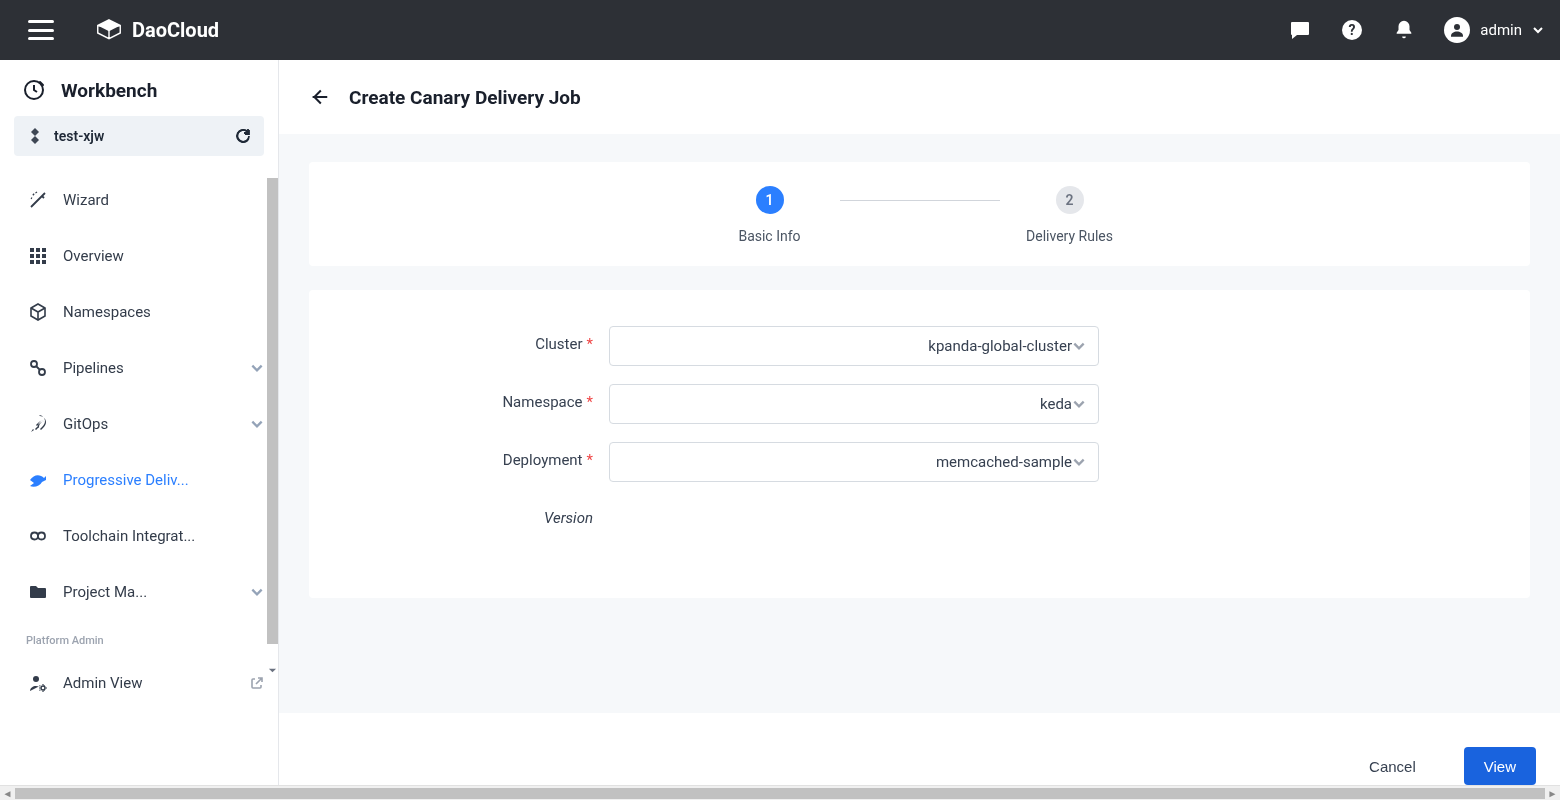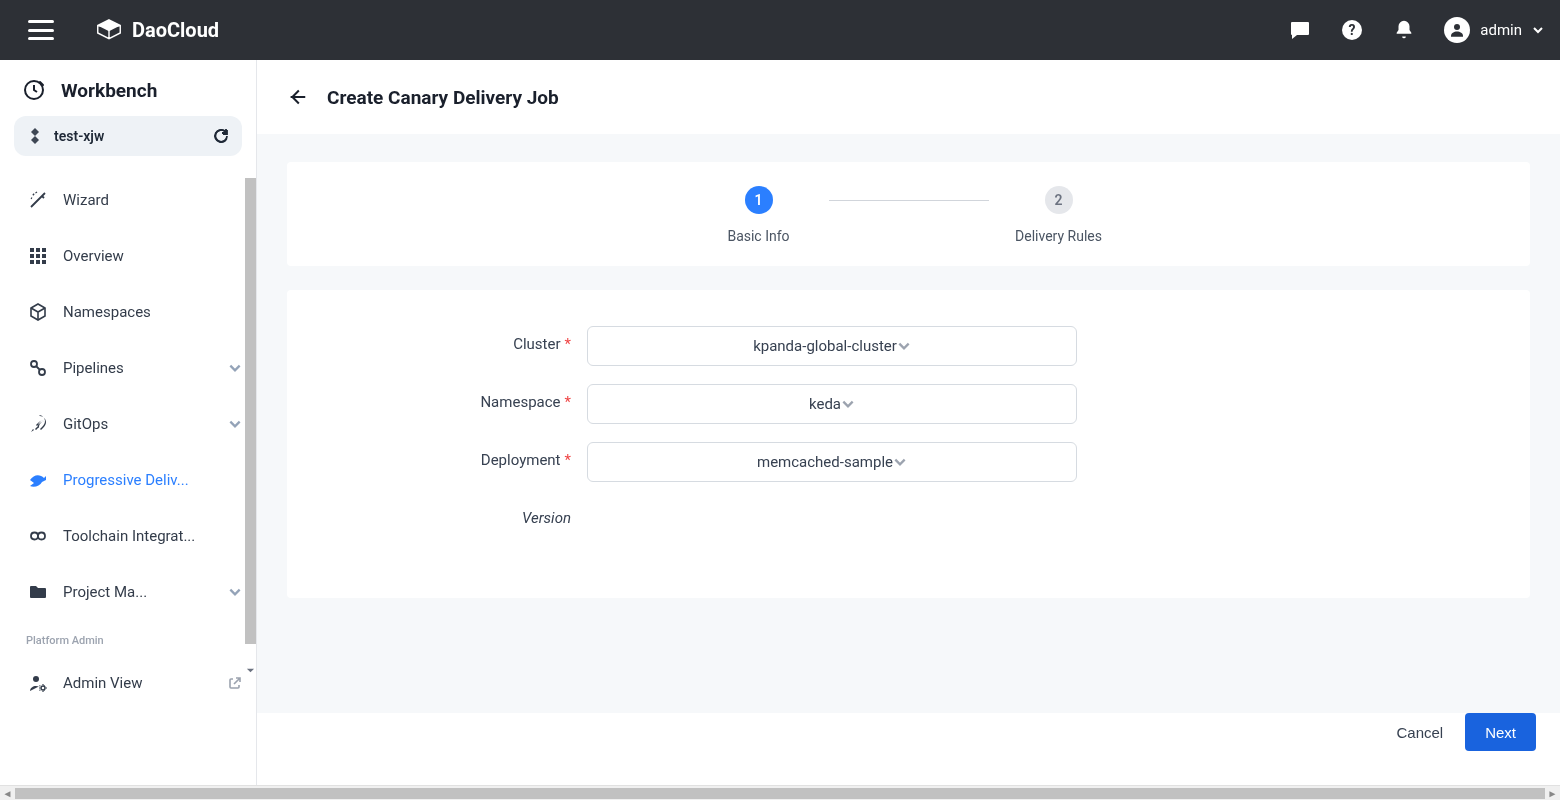--- a/index.html
+++ b/index.html
@@ -39,21 +39,21 @@
 .header-icon { width: 24px; height: 24px; cursor: pointer; display: flex; align-items: center; justify-content: center; }
 .user-area { display: flex; align-items: center; gap: 10px; cursor: pointer; }
 .avatar { width: 26px; height: 26px; border-radius: 50%; background: #fff; display: flex; align-items: center; justify-content: center; }
 .chev { width: 12px; height: 12px; }
 
 
 .body-wrap { display: flex; height: calc(100% - 60px - 15px); }
 
 
 .sidebar {
-  width: 257px;
+  width: 279px;
   background: #fff;
   border-right: 1px solid #e5e7eb;
   display: flex;
   flex-direction: column;
   position: relative;
 }
 .sidebar-scroll-thumb {
   position: absolute;
   top: 118px;
   right: 0;
@@ -68,21 +68,21 @@
   gap: 15px;
   padding: 18px 20px 14px 22px;
   font-size: 19px;
   font-weight: 700;
   color: #1a202c;
 }
 .sh-icon { width: 24px; height: 24px; }
 .project-pill {
   margin: 0 14px 10px 14px;
   height: 40px;
-  border-radius: 12px;
+  border-radius: 4px;
   background: #eef2f6;
   display: flex;
   align-items: center;
   padding: 0 12px;
   gap: 10px;
   cursor: pointer;
   font-weight: 600;
   color: #1f2937;
 }
 .pp-icon { width: 18px; height: 18px; flex-shrink: 0; }
@@ -180,34 +180,34 @@
   border: 1px solid #d6dbe1;
   border-radius: 4px;
   padding: 0 12px;
   font-size: 15px;
   color: #374151;
   background: #fff;
   display: flex;
   align-items: center;
   cursor: text;
 }
-.select { cursor: pointer; justify-content: center; border-radius: 6px; }
+.select { cursor: pointer; justify-content: flex-end; }
 .select .sel-chev { width: 14px; height: 14px; color: #9ca3af; }
 .hint { margin-top: 10px; font-size: 13.5px; color: #8a94a2; line-height: 1.4; width: 800px; }
 .static-text { padding-top: 10px; font-size: 15px; color: #374151; }
 
 
 .footer {
   height: 72px;
   background: #fff;
   display: flex;
-  align-items: flex-start;
+  align-items: flex-end;
   justify-content: flex-end;
   padding: 0 24px;
-  gap: 2px;
+  gap: 28px;
 }
 .btn {
   height: 38px;
   padding: 0 20px;
   border-radius: 4px;
   font-size: 15px;
   cursor: pointer;
   display: inline-flex;
   align-items: center;
   justify-content: center;
@@ -539,21 +539,21 @@
         <div class="form-row" style="margin-top:6px;font-style:italic;">
           <div class="form-label">
             <span>Version</span>
           </div>
         </div>
       </div>
     </div>
 
     <div class="footer">
       <button class="btn btn-secondary">Cancel</button>
-      <button class="btn btn-primary">Next</button>
+      <button class="btn btn-primary">View</button>
     </div>
   </div>
 </div>
 
 <div class="h-scrollbar">
   <div class="h-scroll-arrow left">◄</div>
   <div class="h-scroll-thumb"></div>
   <div class="h-scroll-arrow right">►</div>
 </div>
 

